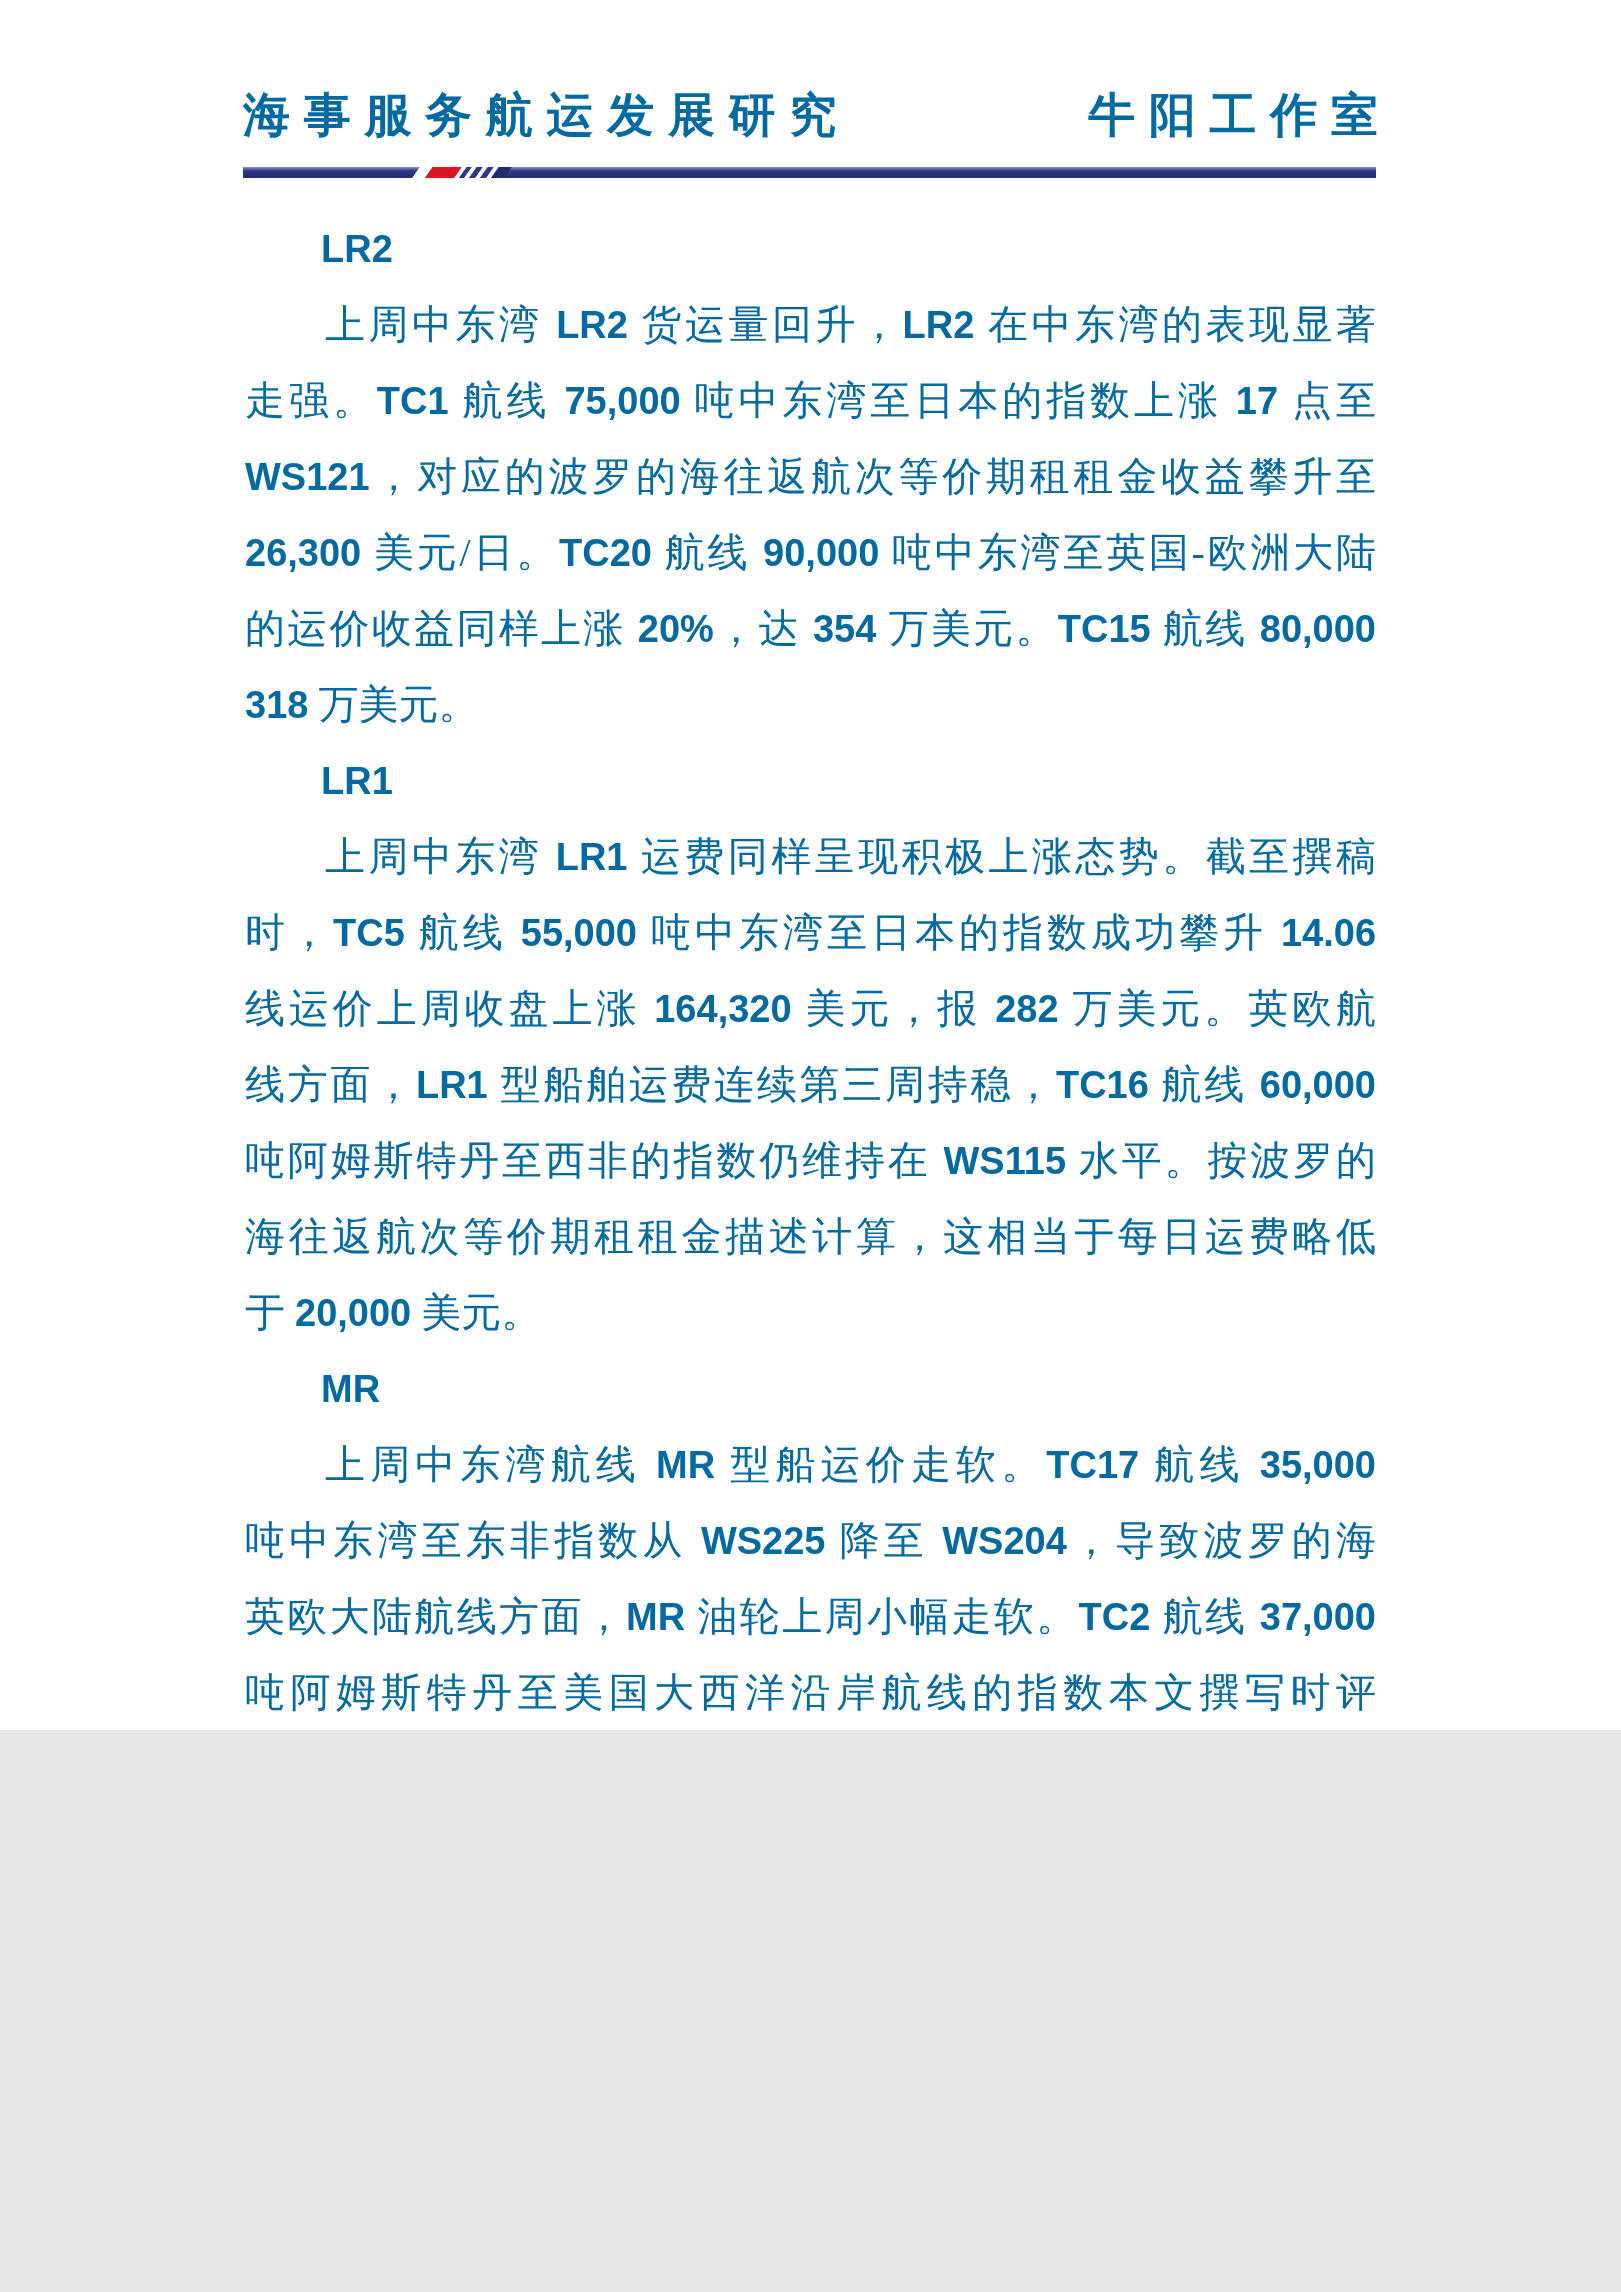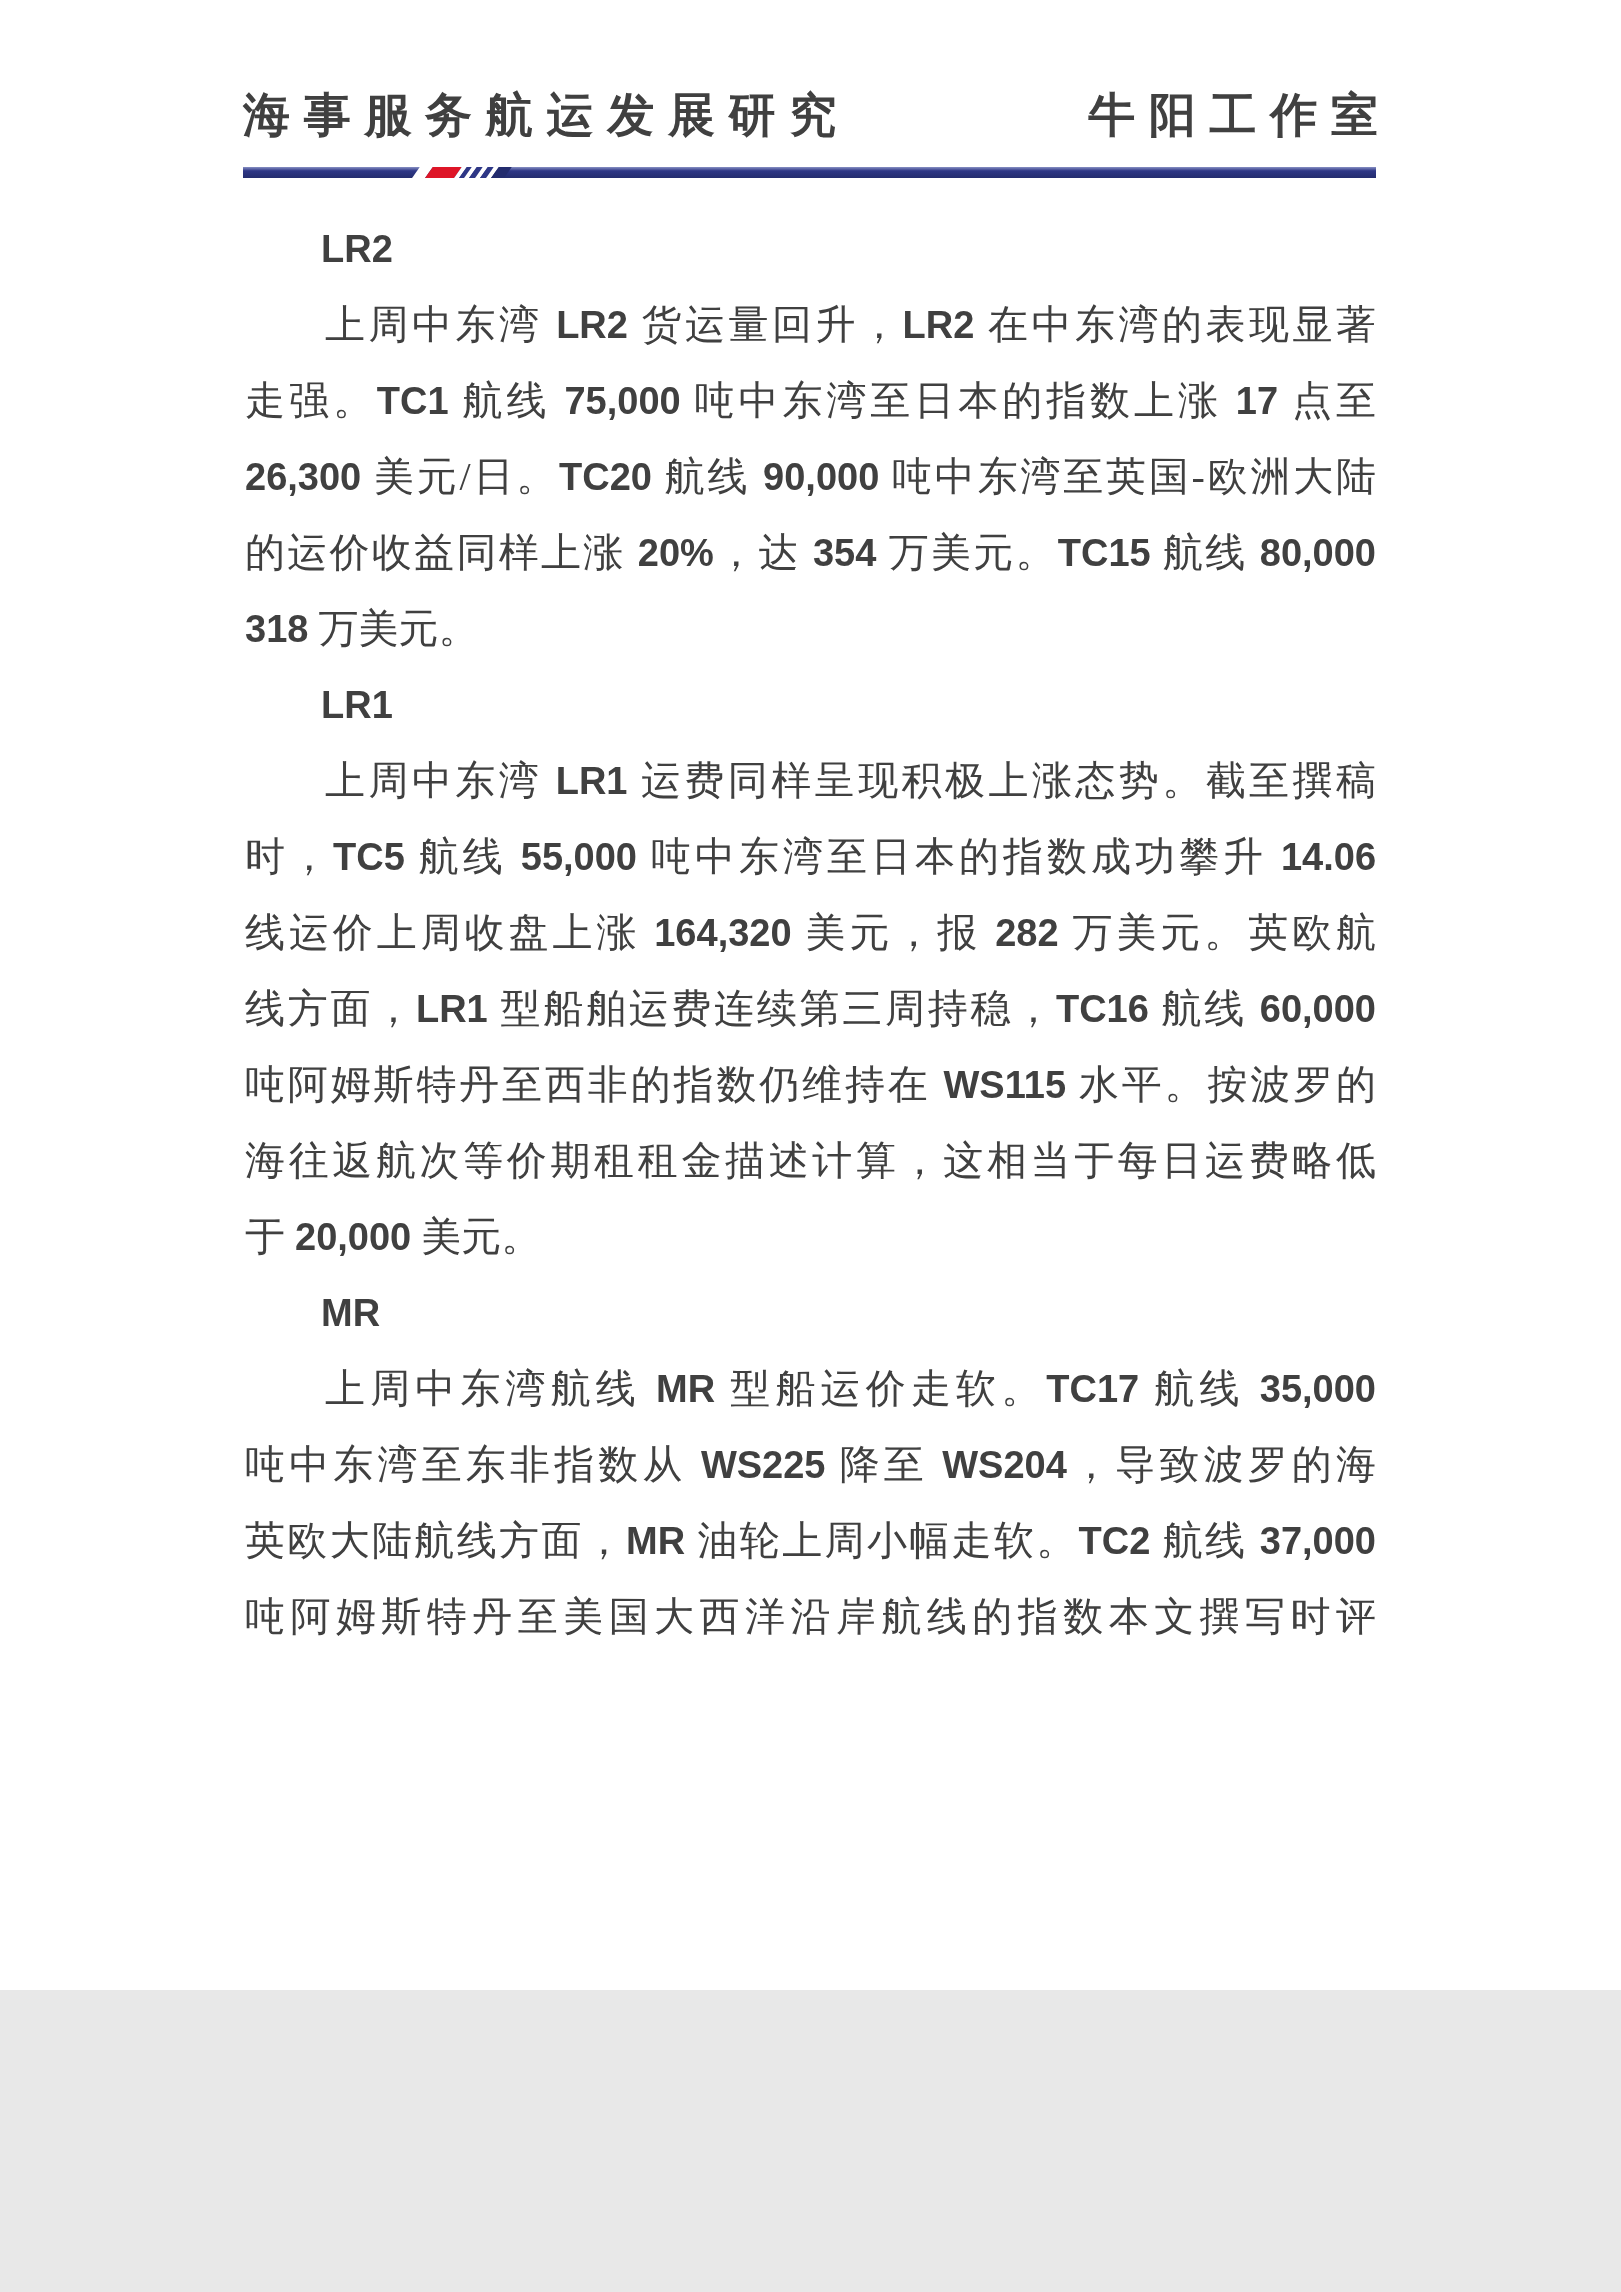--- a/index.html
+++ b/index.html
@@ -1,24 +1,24 @@
 <!DOCTYPE html>
 <html><head>
 <meta charset="utf-8">
 <style>
   html, body { margin: 0; padding: 0; background: #e8e8e8; }
   .page {
     position: relative;
     width: 1621px;
-    height: 1990px;
+    height: 1730px;
     margin: 0 auto;
     background: #ffffff;
     overflow: hidden;
     font-family: "Liberation Serif", "DejaVu Serif", serif;
-    color: #404040;
+    color: #0369a1;
   }
   
   .header-titles {
     position: absolute;
     left: 243px;
     top: 88px;
     width: 1135px;
     display: flex;
     justify-content: space-between;
     font-family: "Liberation Sans", "DejaVu Sans", sans-serif;
@@ -103,20 +103,21 @@
       <span class="seg-w1"></span>
       <span class="seg-dark"></span>
     </div>
   </div>
 
   <div class="doc">
       <section>
         <div class="line heading">LR2</div>
         <div class="line body-line indent fill"><span class="cjk">上周中东湾 </span><span class="lat">LR2</span><span class="cjk"> 货运量回升，</span><span class="lat">LR2</span><span class="cjk"> 在中东湾的表现显著</span></div>
         <div class="line body-line fill"><span class="cjk">走强。</span><span class="lat">TC1</span><span class="cjk"> 航线 </span><span class="lat">75,000</span><span class="cjk"> 吨中东湾至日本的指数上涨 </span><span class="lat">17</span><span class="cjk"> 点至</span></div>
+        <div class="line body-line fill"><span class="lat">WS121</span><span class="cjk">，对应的波罗的海往返航次等价期租租金收益攀升至</span></div>
         <div class="line body-line fill"><span class="lat">26,300</span><span class="cjk"> 美元/日。</span><span class="lat">TC20</span><span class="cjk"> 航线 </span><span class="lat">90,000</span><span class="cjk"> 吨中东湾至英国-欧洲大陆</span></div>
         <div class="line body-line fill"><span class="cjk">的运价收益同样上涨 </span><span class="lat">20%</span><span class="cjk">，达 </span><span class="lat">354</span><span class="cjk"> 万美元。</span><span class="lat">TC15</span><span class="cjk"> 航线 </span><span class="lat">80,000</span></div>
         <div class="line body-line"><span class="lat">318</span><span class="cjk"> 万美元。</span></div>
       </section>
       <section>
         <div class="line heading">LR1</div>
         <div class="line body-line indent fill"><span class="cjk">上周中东湾 </span><span class="lat">LR1</span><span class="cjk"> 运费同样呈现积极上涨态势。截至撰稿</span></div>
         <div class="line body-line fill"><span class="cjk">时，</span><span class="lat">TC5</span><span class="cjk"> 航线 </span><span class="lat">55,000</span><span class="cjk"> 吨中东湾至日本的指数成功攀升 </span><span class="lat">14.06</span></div>
         <div class="line body-line fill"><span class="cjk">线运价上周收盘上涨 </span><span class="lat">164,320</span><span class="cjk"> 美元，报 </span><span class="lat">282</span><span class="cjk"> 万美元。英欧航</span></div>
         <div class="line body-line fill"><span class="cjk">线方面，</span><span class="lat">LR1</span><span class="cjk"> 型船舶运费连续第三周持稳，</span><span class="lat">TC16</span><span class="cjk"> 航线 </span><span class="lat">60,000</span></div>

